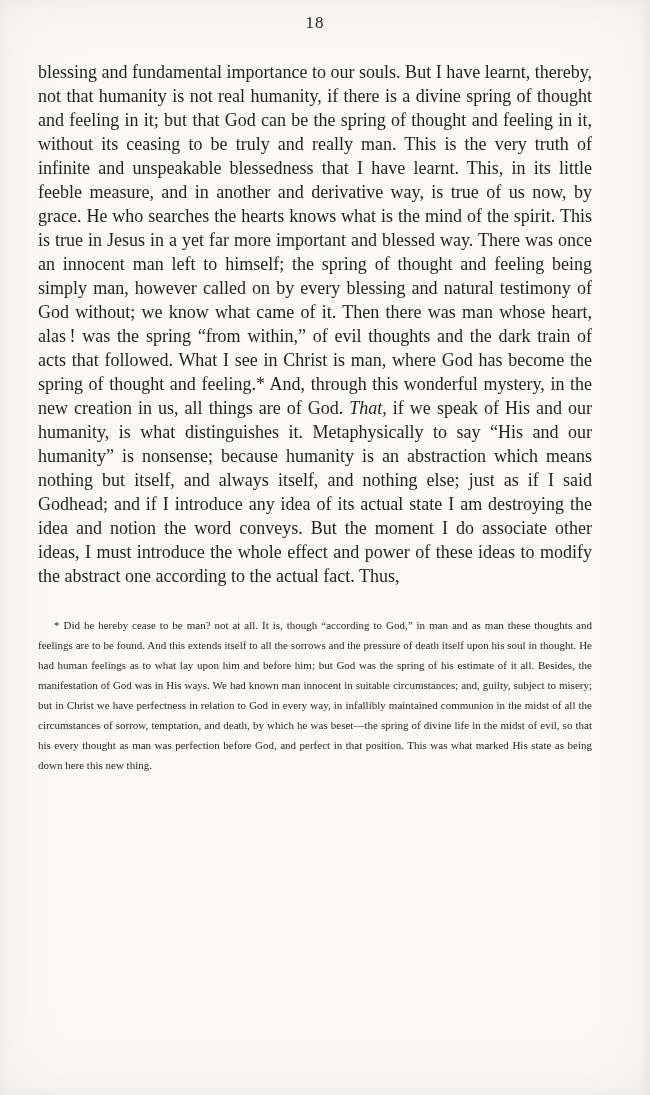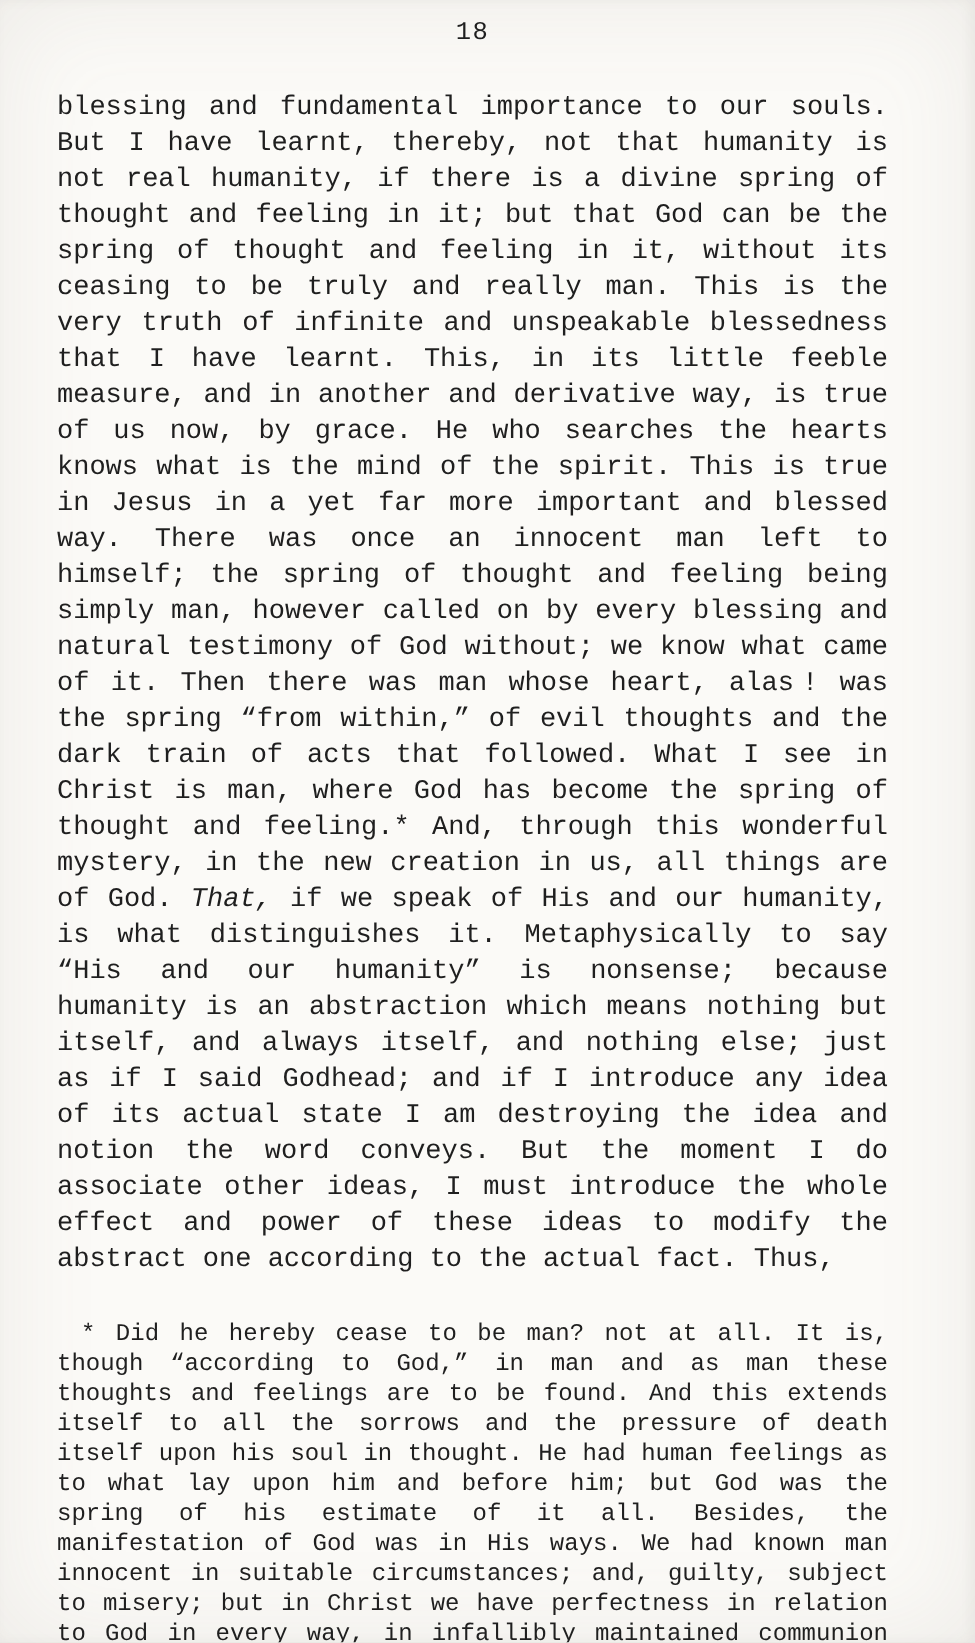--- a/index.html
+++ b/index.html
@@ -10,21 +10,21 @@
     .page {
       position: relative;
       width: 650px;
       height: 1095px;
       box-sizing: border-box;
       padding: 12px 58px 0 38px;
       background: #fbfaf7;
       overflow: hidden;
       box-shadow: inset 0 0 70px rgba(120, 112, 95, 0.10),
                   inset -3px 0 8px rgba(120, 112, 95, 0.07);
-      font-family: Liberation Mono, monospace;
+      font-family: Liberation Serif, serif;
       color: #1f1f1f;
     }
     .page-number {
       text-align: center;
       font-size: 17px;
       line-height: 22px;
       letter-spacing: 1px;
       margin-bottom: 26px;
     }
     .body-text {
@@ -32,21 +32,21 @@
       font-size: 18px;
       line-height: 24px;
       text-align: justify;
       hyphens: auto;
     }
     .body-text .italic {
       font-style: italic;
     }
     .footnote-text {
       margin: 27px 0 0 0;
-      font-size: 16px;
+      font-size: 11px;
       line-height: 20px;
       text-align: justify;
       text-indent: 16px;
       hyphens: auto;
     }
   </style>
 </head>
 <body>
 
 <div class="page">

